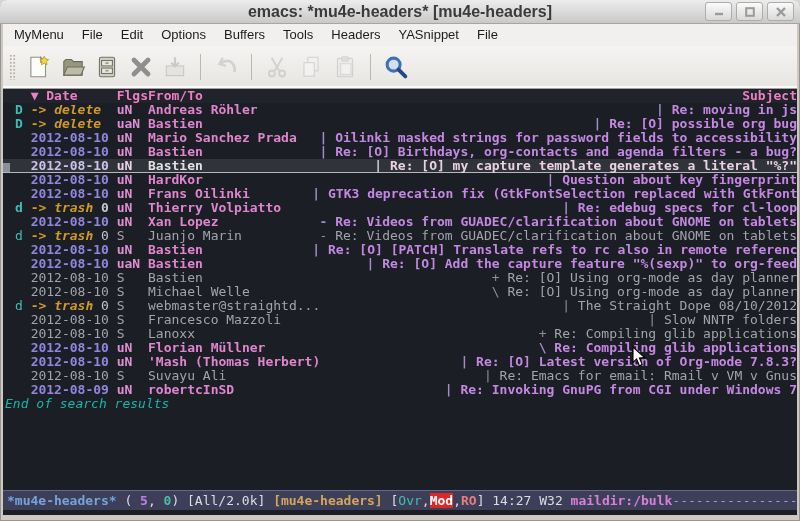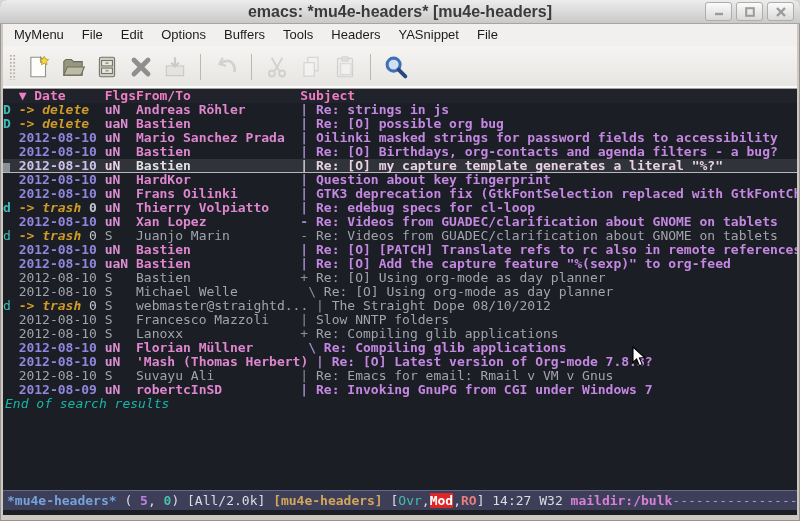--- a/index.html
+++ b/index.html
@@ -31,26 +31,26 @@
   .grip{width:7px;height:26px;margin:0 6px 0 2px;
         background-image:radial-gradient(#b2aea8 1px,transparent 1.1px);
         background-size:3.5px 3.5px;}
   .tbtn{width:34px;height:32px;display:flex;align-items:center;justify-content:center;flex:none;}
   .tbtn svg{width:26px;height:26px;display:block;}
   .tbtn.disabled{opacity:.38;filter:grayscale(1);}
   .tsep{width:1px;height:26px;background:#bdb9b2;margin:0 8px;flex:none;}
   
   .buffer{flex:1;background:#1c1e26;overflow:hidden;position:relative;
           font-family:"DejaVu Sans Mono",monospace;font-size:13px;line-height:14px;}
-  .line{display:flex;height:14px;white-space:pre;padding-left:0;position:relative;}
+  .line{display:flex;height:14px;white-space:pre;padding-left:12px;position:relative;}
   .c-margin{width:2ch;flex:none;white-space:pre;}
   .c-date{width:11ch;flex:none;white-space:pre;}
   .c-flags{width:4ch;flex:none;white-space:pre;}
   .c-from{min-width:20ch;padding-right:1ch;flex:none;white-space:pre;}
-  .c-subj{flex:1;white-space:pre;overflow:hidden;}
+  .c-subj{flex:1;white-space:pre;overflow:hidden;text-align:right;}
   .hdrline{background:#21232c;color:#ef7ec2;font-weight:bold;}
   
   .u .c-date{color:#9186de;font-weight:bold;}
   .u .c-flags{color:#dc8fd2;font-weight:bold;}
   .u .c-from{color:#de86ce;font-weight:bold;}
   .u .c-subj{color:#c488e2;font-weight:bold;}
   .u .pfx{color:#a38cc9;}
   
   .r .c-date,.r .c-flags,.r .c-from,.r .c-subj{color:#a0a4ac;}
   .r .pfx{color:#8b8f97;}
@@ -189,21 +189,21 @@
 
   <div class="buffer">
     <div class="line hdrline" id="hdrline">
       <span class="c-margin"> </span>
       <span class="c-date">▼ Date</span>
       <span class="c-flags">Flgs</span>
       <span class="c-from">From/To</span>
       <span class="c-subj">Subject</span>
     </div>
     <div id="rows">
-        <div class="line u"><span class="c-margin mg">D</span><span class="c-date"><span class="mk-arrow">-&gt; </span><span class="mk-word">delete</span></span><span class="c-flags">uN</span><span class="c-from">Andreas Röhler</span><span class="c-subj"><span class="pfx">| </span><span class="">Re: strings in js</span></span></div>
+        <div class="line u"><span class="c-margin mg">D</span><span class="c-date"><span class="mk-arrow">-&gt; </span><span class="mk-word">delete</span></span><span class="c-flags">uN</span><span class="c-from">Andreas Röhler</span><span class="c-subj"><span class="pfx">| </span><span class="">Re: moving in js</span></span></div>
         <div class="line u"><span class="c-margin mg">D</span><span class="c-date"><span class="mk-arrow">-&gt; </span><span class="mk-word">delete</span></span><span class="c-flags">uaN</span><span class="c-from">Bastien</span><span class="c-subj"><span class="pfx">| </span><span class="">Re: [O] possible org bug</span></span></div>
         <div class="line u"><span class="c-margin mg"></span><span class="c-date">2012-08-10</span><span class="c-flags">uN</span><span class="c-from">Mario Sanchez Prada</span><span class="c-subj"><span class="pfx">| </span><span class="">Oilinki masked strings for password fields to accessibility</span></span></div>
         <div class="line u"><span class="c-margin mg"></span><span class="c-date">2012-08-10</span><span class="c-flags">uN</span><span class="c-from">Bastien</span><span class="c-subj"><span class="pfx">| </span><span class="">Re: [O] Birthdays, org-contacts and agenda filters - a bug?</span></span></div>
         <div class="line u cur"><span class="c-margin mg"></span><span class="c-date">2012-08-10</span><span class="c-flags">uN</span><span class="c-from">Bastien</span><span class="c-subj"><span class="pfx">| </span><span class="">Re: [O] my capture template generates a literal "%?"</span></span><div class="fringe-mark"></div></div>
         <div class="line u"><span class="c-margin mg"></span><span class="c-date">2012-08-10</span><span class="c-flags">uN</span><span class="c-from">HardKor</span><span class="c-subj"><span class="pfx">| </span><span class="">Question about key fingerprint</span></span></div>
         <div class="line u"><span class="c-margin mg"></span><span class="c-date">2012-08-10</span><span class="c-flags">uN</span><span class="c-from">Frans Oilinki</span><span class="c-subj"><span class="pfx">| </span><span class="">GTK3 deprecation fix (GtkFontSelection replaced with GtkFontChooser)</span></span></div>
         <div class="line u"><span class="c-margin mg">d</span><span class="c-date"><span class="mk-arrow">-&gt; </span><span class="mk-word">trash</span><span class="mk-suffix"> 0</span></span><span class="c-flags">uN</span><span class="c-from">Thierry Volpiatto</span><span class="c-subj"><span class="pfx">| </span><span class="">Re: edebug specs for cl-loop</span></span></div>
         <div class="line u"><span class="c-margin mg"></span><span class="c-date">2012-08-10</span><span class="c-flags">uN</span><span class="c-from">Xan Lopez</span><span class="c-subj"><span class="pfx">- </span><span class="">Re: Videos from GUADEC/clarification about GNOME on tablets</span></span></div>
         <div class="line r"><span class="c-margin mg">d</span><span class="c-date"><span class="mk-arrow">-&gt; </span><span class="mk-word">trash</span><span class="mk-suffix"> 0</span></span><span class="c-flags">S</span><span class="c-from">Juanjo Marin</span><span class="c-subj"><span class="pfx">- </span><span class="">Re: Videos from GUADEC/clarification about GNOME on tablets</span></span></div>
         <div class="line u"><span class="c-margin mg"></span><span class="c-date">2012-08-10</span><span class="c-flags">uN</span><span class="c-from">Bastien</span><span class="c-subj"><span class="pfx">| </span><span class="">Re: [O] [PATCH] Translate refs to rc also in remote references</span></span></div>

